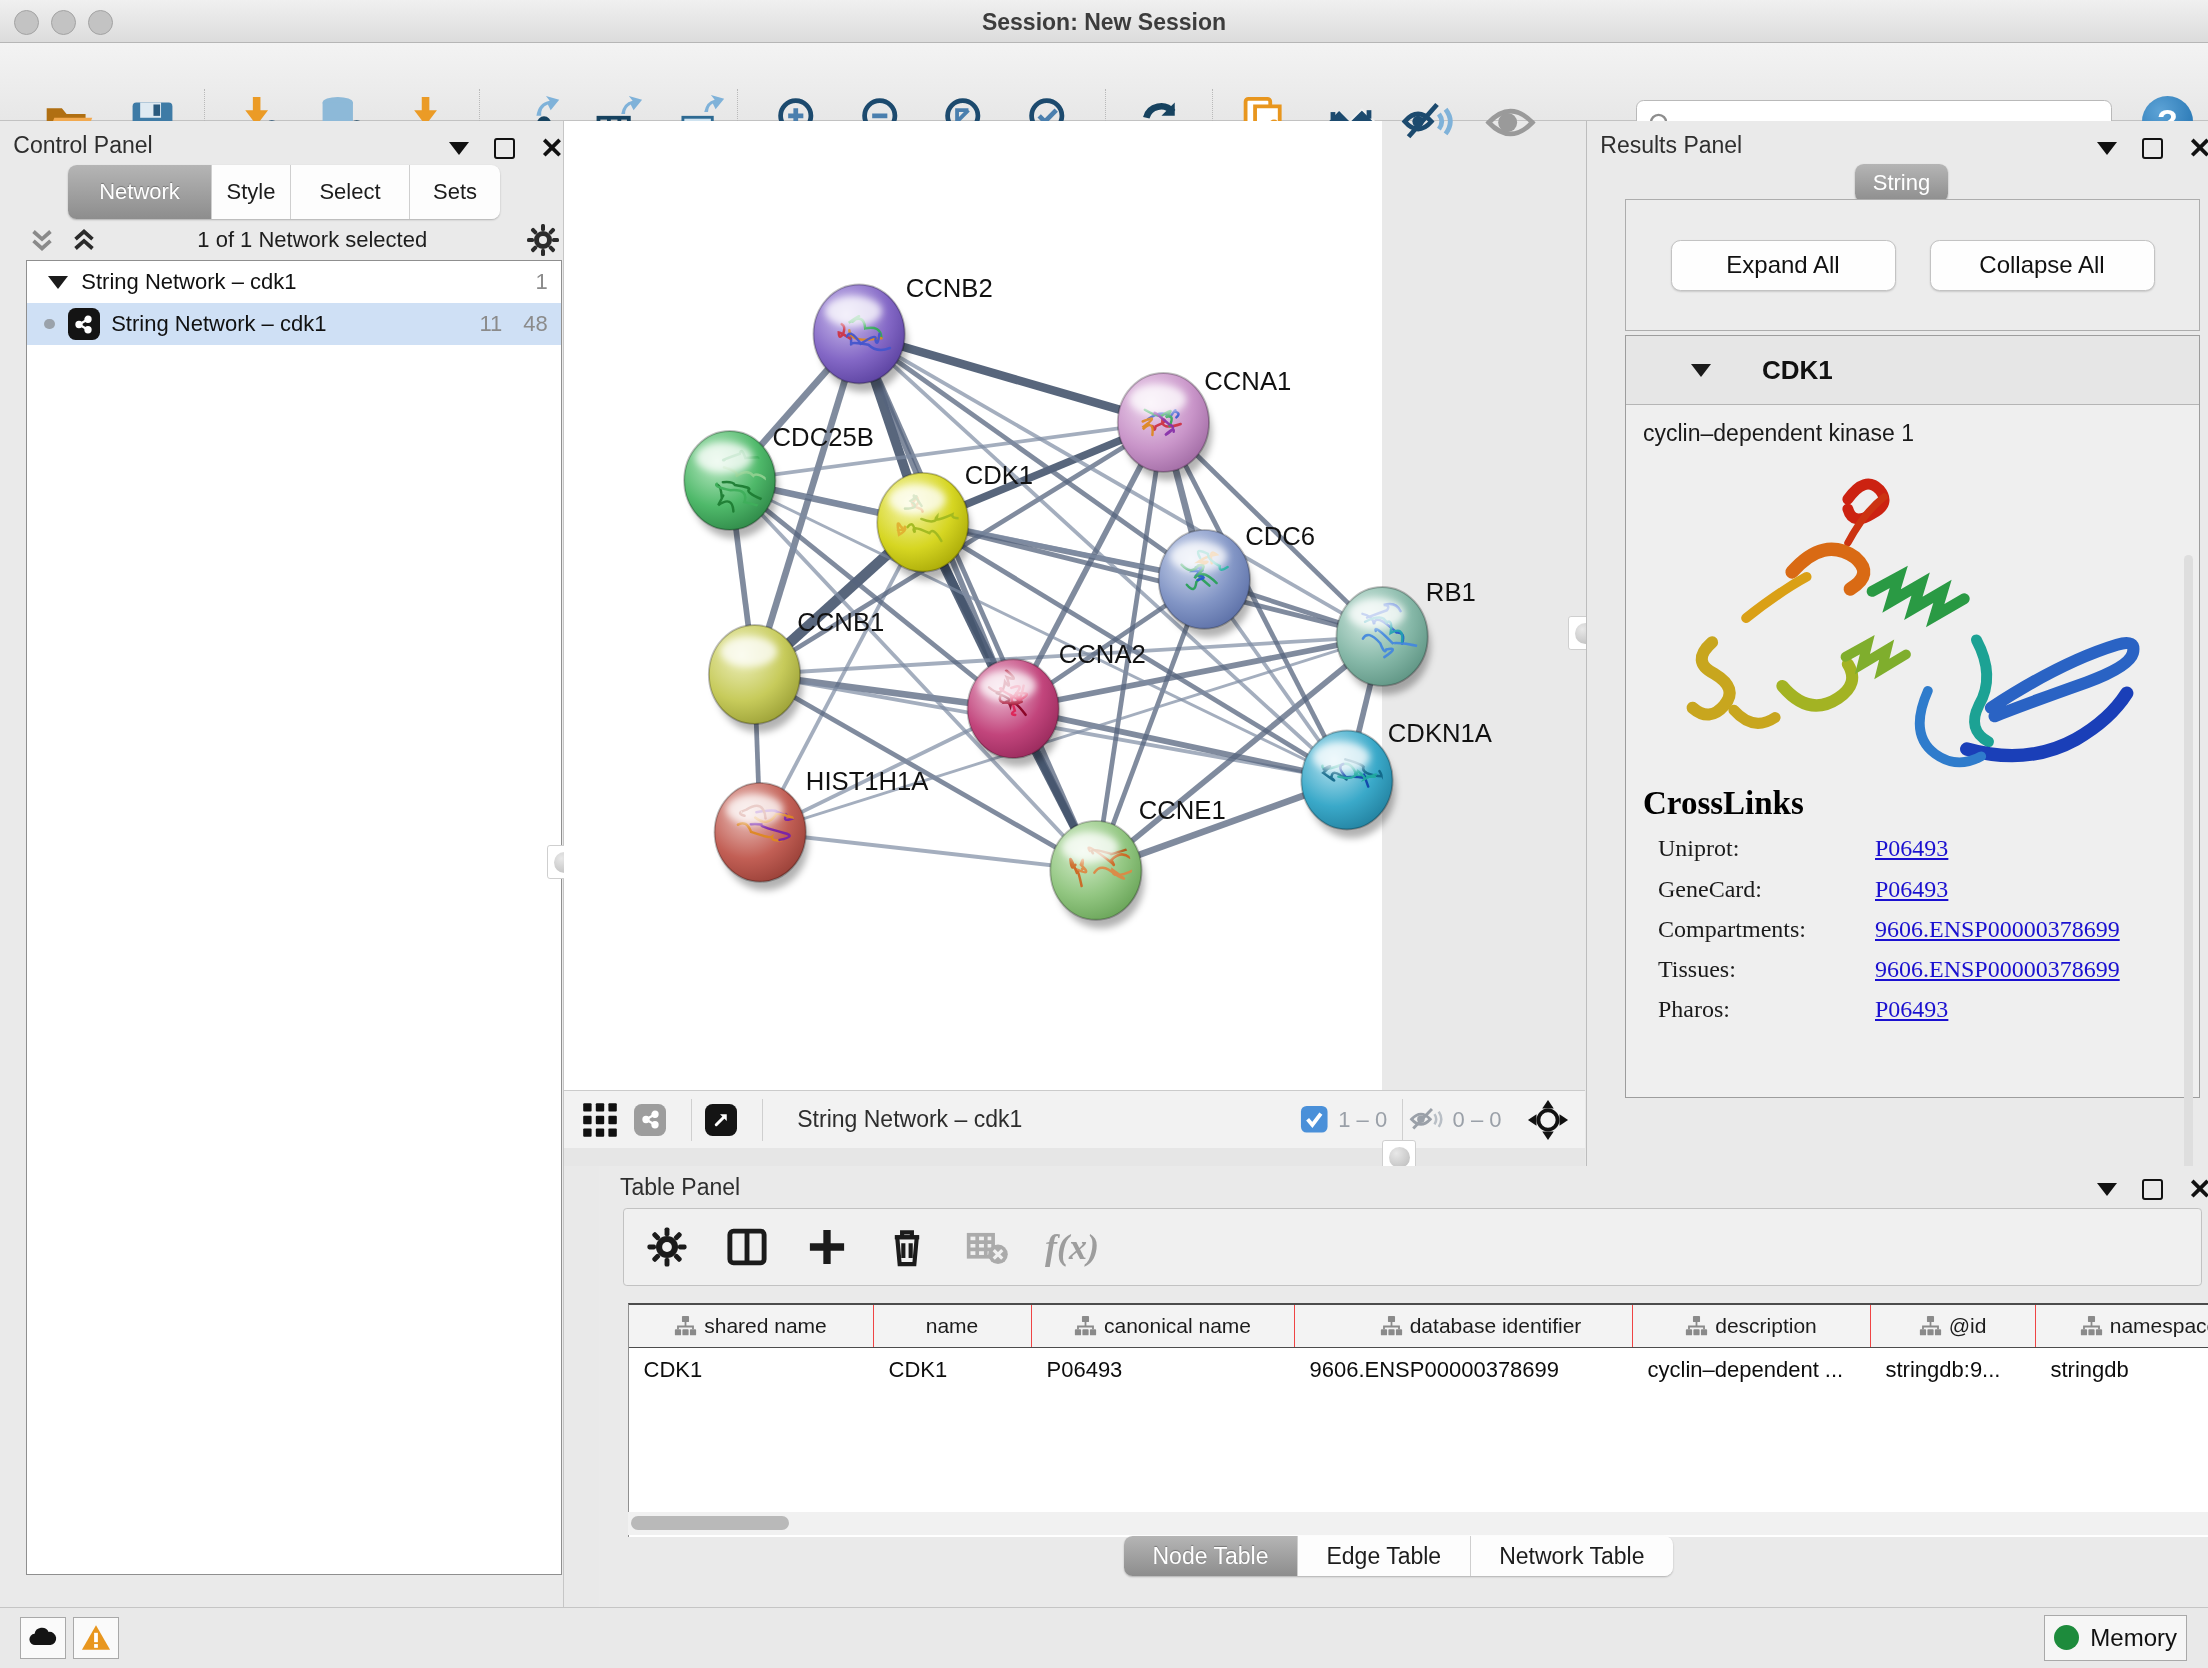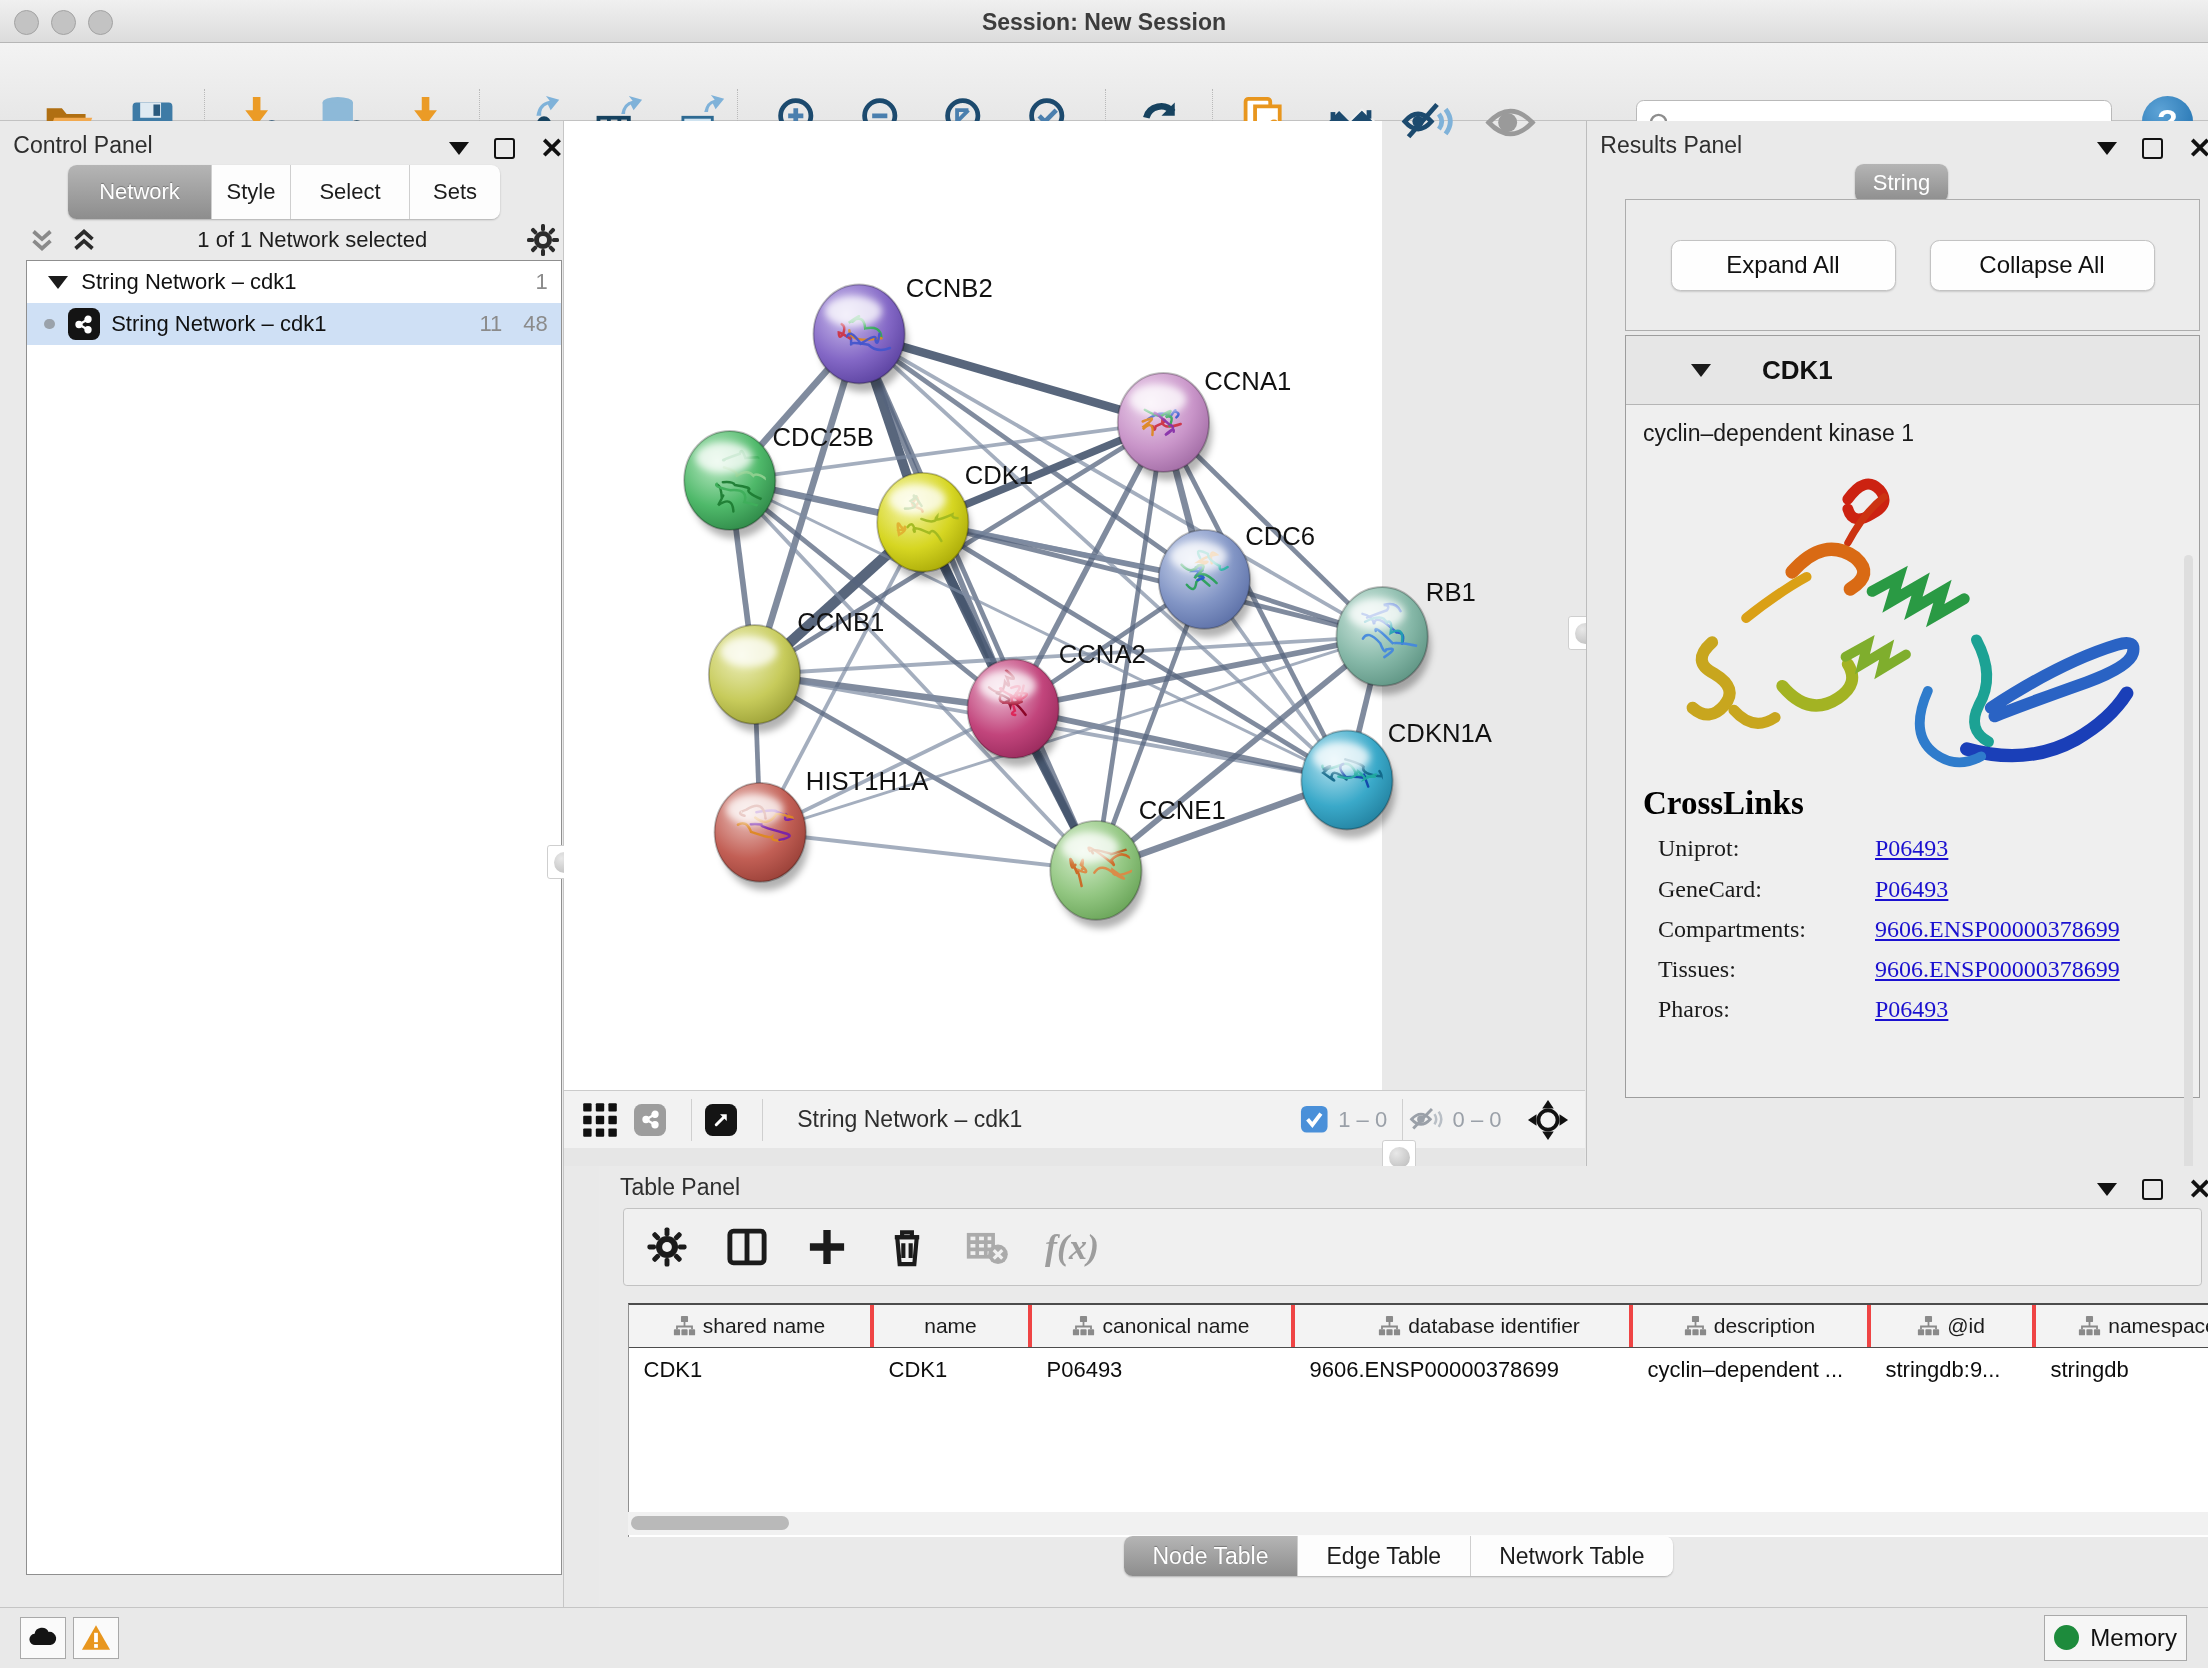--- a/index.html
+++ b/index.html
@@ -106,21 +106,21 @@
   #tp-header{position:absolute;left:21px;top:7.6px;}
   #tp-ctrls{left:1498px;top:13.3px;}
   #tp-toolbar{position:absolute;left:24px;top:42px;width:1579px;height:78px;background:#f0f0f0;
     border:1px solid #c2c2c2;border-radius:3.8px;display:flex;align-items:center;gap:36px;padding-left:21px;box-sizing:border-box;}
   #tp-toolbar svg{width:44px;height:44px;}
   .fx{font-family:"Liberation Serif",serif;font-style:italic;font-size:36px;color:#9d9d9d;font-weight:bold;}
   #node-table{position:absolute;left:28.5px;top:137px;width:1604px;height:232px;background:#fff;
     border-top:2.9px solid #4c4c4c;border-left:1px solid #8f8f8f;overflow:hidden;}
   #nt-headrow{display:flex;height:42px;background:#f3f3f3;border-bottom:1.9px solid #4c4c4c;}
   .col-h{display:flex;align-items:center;justify-content:center;gap:7px;font-size:21px;color:#1c1c1c;
-    border-right:4px solid #ef4444;box-sizing:border-box;flex:0 0 auto;}
+    border-right:1px solid #ef4444;box-sizing:border-box;flex:0 0 auto;}
   #nt-datarow{display:flex;height:44px;align-items:center;}
   .cell{font-size:22px;color:#0d0d0d;padding-left:15px;box-sizing:border-box;flex:0 0 auto;
     white-space:nowrap;overflow:hidden;}
   #hscroll{position:absolute;left:28.5px;top:346px;width:1604px;height:23px;background:#f1f1f1;}
   #hthumb{position:absolute;left:3.8px;top:3.8px;width:158px;height:14.3px;background:#b9b9b9;border-radius:7.6px;}
   #tp-tabs{left:525px;top:370px;}
   #tp-tabs .tab{padding:0 28.5px;height:40px;font-size:23px;}
   
   #status-bar{position:absolute;left:0;top:1607px;width:2208px;height:61px;background:#e9e9e9;
     border-top:1px solid #c5c5c5;}

